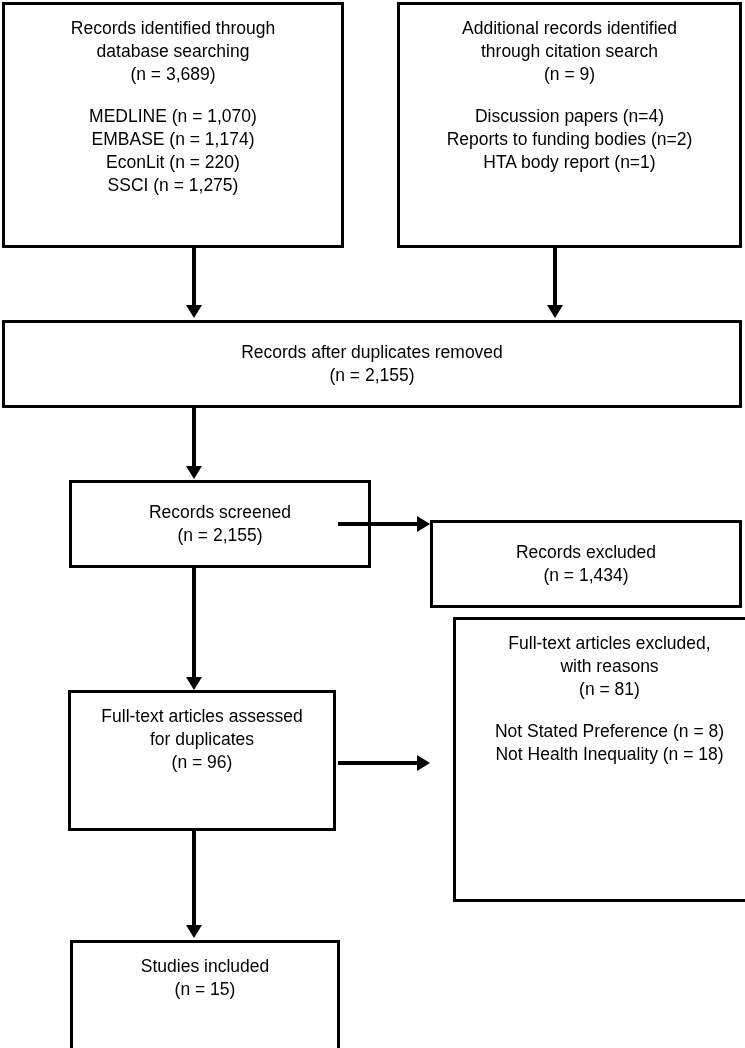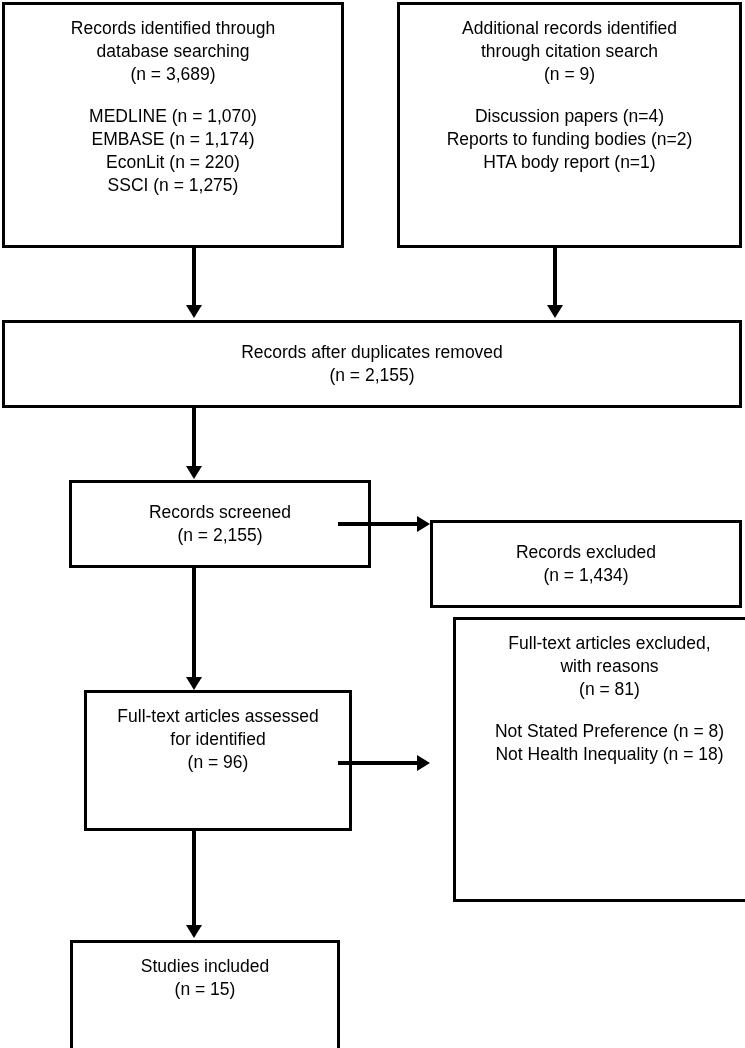--- a/index.html
+++ b/index.html
@@ -122,25 +122,25 @@
   <div class="box vcenter" style="left:430px; top:480px; width:312px; height:88px;margin-top:40px;">
     <div class="grp">
       <span class="ln">Records excluded</span>
       <span class="ln">(n = 1,434)</span>
     </div>
   </div>
 
   <div class="arrow-line" style="left:192px; top:568px; width:4px; height:110px;"></div>
   <div class="arrow-head-down" style="left:186px; top:677px;"></div>
 
-  <div class="box vtop" style="left:84px; top:690px; width:268px; height:141px;">
+  <div class="box vtop" style="left:68px; top:690px; width:268px; height:141px;">
     <div class="pad-top"></div>
     <div class="grp">
       <span class="ln">Full-text articles assessed</span>
-      <span class="ln">for identified</span>
+      <span class="ln">for duplicates</span>
       <span class="ln">(n = 96)</span>
     </div>
   </div>
 
   <div class="arrow-line" style="left:338px; top:761px; width:80px; height:4px;"></div>
   <div class="arrow-head-right" style="left:417px; top:755px;"></div>
 
   <div class="box vtop" style="left:453px; top:617px; width:313px; height:285px;">
     <div class="pad-top"></div>
     <div class="grp">

